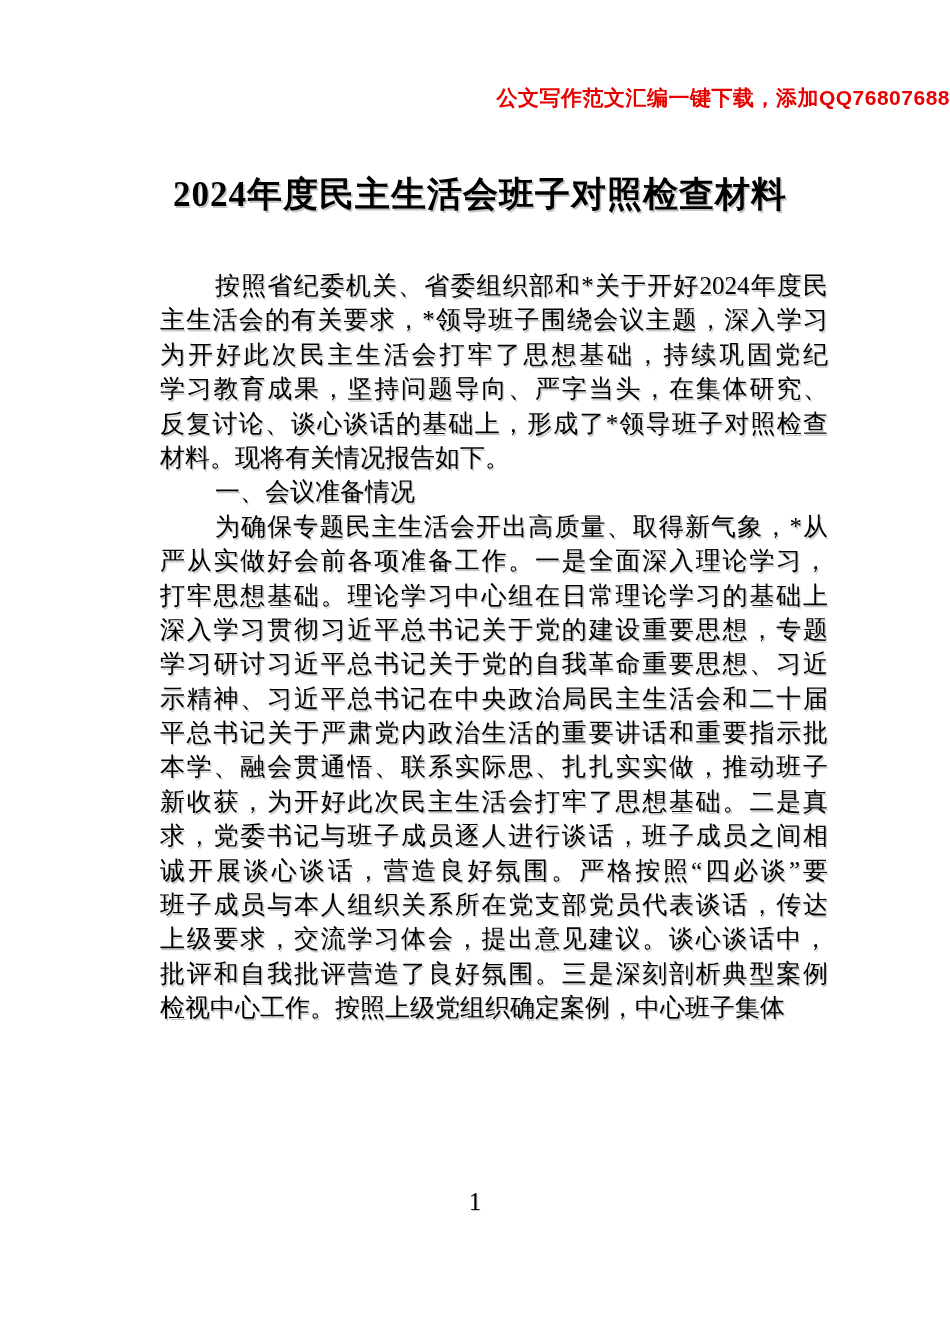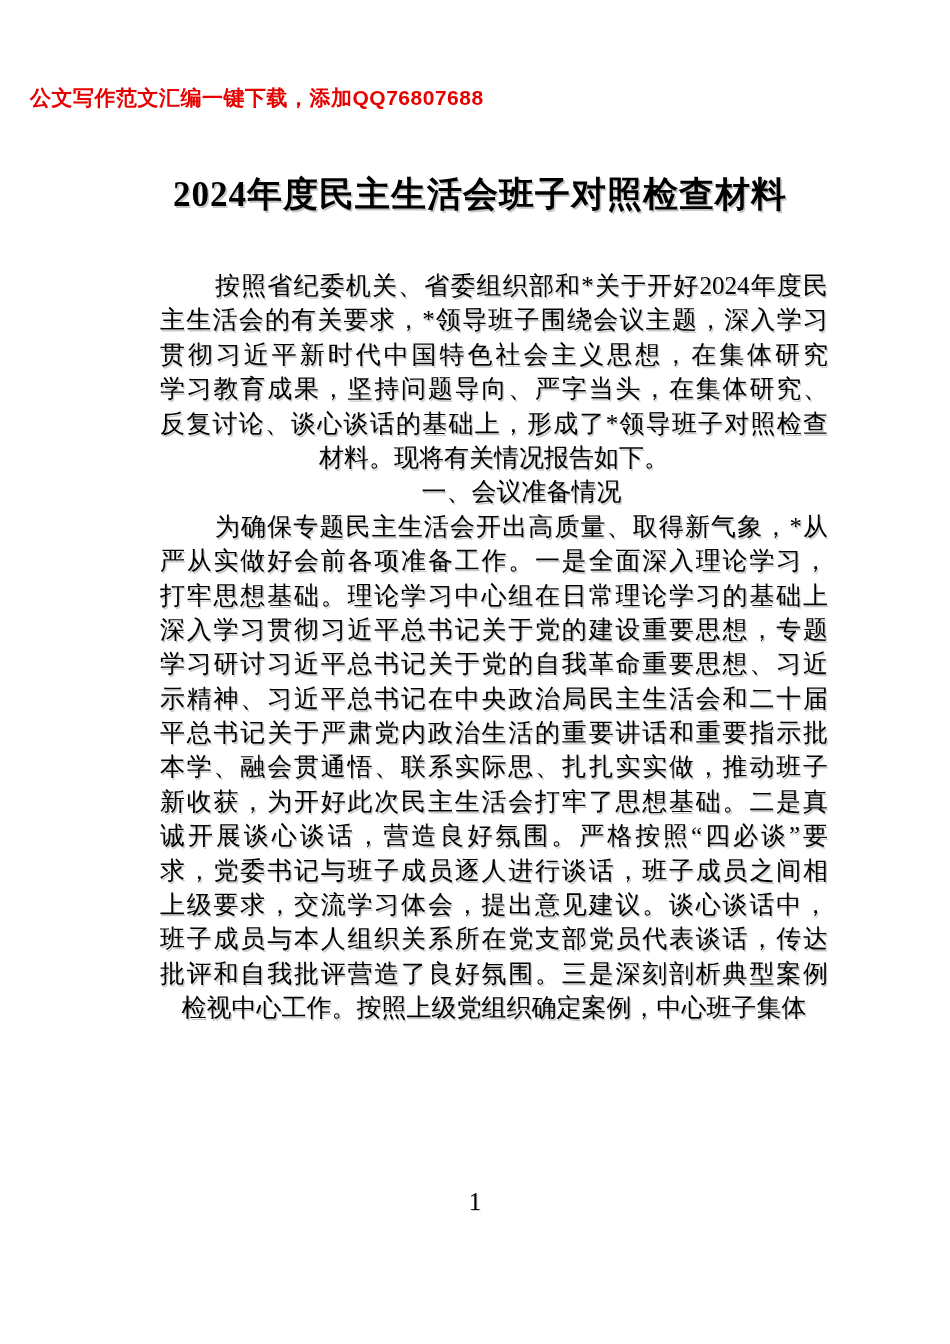--- a/index.html
+++ b/index.html
@@ -12,21 +12,21 @@
     font-family:"Liberation Serif", serif;
     color:#000;
   }
   .notice {
     position:absolute;
     top:84px;
     left:0;
     width:100%;
     box-sizing:border-box;
     padding-left:30px;
-    text-align:left;
+    text-align:right;
     font-family:"Liberation Sans", sans-serif;
     font-weight:700;
     font-size:21px;
     letter-spacing:0.5px;
   }
   .doc-title {
     position:absolute;
     top:166px;
     left:0;
     width:100%;
@@ -48,21 +48,21 @@
     margin-left:20px;
   }
   .line {
     height:34.4px;
     line-height:34.4px;
   }
   .line.fill {
     text-align:justify;
     text-align-last:justify;
   }
-  .line.end  { text-align:center; }
+  .line.end  { text-align:left; }
   .line.indent { text-indent:55px; }
   .page-number {
     position:absolute;
     top:1188px;
     left:0;
     width:100%;
     text-align:center;
     font-family:"Liberation Serif", serif;
     font-size:25px;
     text-shadow:1px 1.4px 0 rgba(90,90,90,0.3);
@@ -73,41 +73,41 @@
 
 <div class="page">
   <div class="notice" style="color: rgb(230, 0, 0);">公文写作范文汇编一键下载，添加QQ76807688</div>
 
   <h1 class="doc-title">2024年度民主生活会班子对照检查材料</h1>
 
   <div class="doc-body">
       <div class="block paragraph">
         <div class="line indent fill">按照省纪委机关、省委组织部和*关于开好2024年度民</div>
         <div class="line fill">主生活会的有关要求，*领导班子围绕会议主题，深入学习</div>
-        <div class="line fill">贯彻习近平新时代中国特色社会主义思想，在集体研究</div>
+        <div class="line fill">为开好此次民主生活会打牢了思想基础，持续巩固党纪</div>
         <div class="line fill">学习教育成果，坚持问题导向、严字当头，在集体研究、</div>
         <div class="line fill">反复讨论、谈心谈话的基础上，形成了*领导班子对照检查</div>
         <div class="line end">材料。现将有关情况报告如下。</div>
       </div>
       <div class="block heading">
         <div class="line indent end">一、会议准备情况</div>
       </div>
       <div class="block paragraph">
         <div class="line indent fill">为确保专题民主生活会开出高质量、取得新气象，*从</div>
         <div class="line fill">严从实做好会前各项准备工作。一是全面深入理论学习，</div>
         <div class="line fill">打牢思想基础。理论学习中心组在日常理论学习的基础上</div>
         <div class="line fill">深入学习贯彻习近平总书记关于党的建设重要思想，专题</div>
         <div class="line fill">学习研讨习近平总书记关于党的自我革命重要思想、习近</div>
         <div class="line fill">示精神、习近平总书记在中央政治局民主生活会和二十届</div>
         <div class="line fill">平总书记关于严肃党内政治生活的重要讲话和重要指示批</div>
         <div class="line fill">本学、融会贯通悟、联系实际思、扎扎实实做，推动班子</div>
         <div class="line fill">新收获，为开好此次民主生活会打牢了思想基础。二是真</div>
+        <div class="line fill">求，党委书记与班子成员逐人进行谈话，班子成员之间相</div>
         <div class="line fill">诚开展谈心谈话，营造良好氛围。严格按照“四必谈”要</div>
-        <div class="line fill">求，党委书记与班子成员逐人进行谈话，班子成员之间相</div>
+        <div class="line fill">班子成员与本人组织关系所在党支部党员代表谈话，传达</div>
         <div class="line fill">上级要求，交流学习体会，提出意见建议。谈心谈话中，</div>
-        <div class="line fill">班子成员与本人组织关系所在党支部党员代表谈话，传达</div>
         <div class="line fill">批评和自我批评营造了良好氛围。三是深刻剖析典型案例</div>
         <div class="line end">检视中心工作。按照上级党组织确定案例，中心班子集体</div>
       </div>
     </div>
 
   <div class="page-number">1</div>
 </div>
 
 </body></html>

